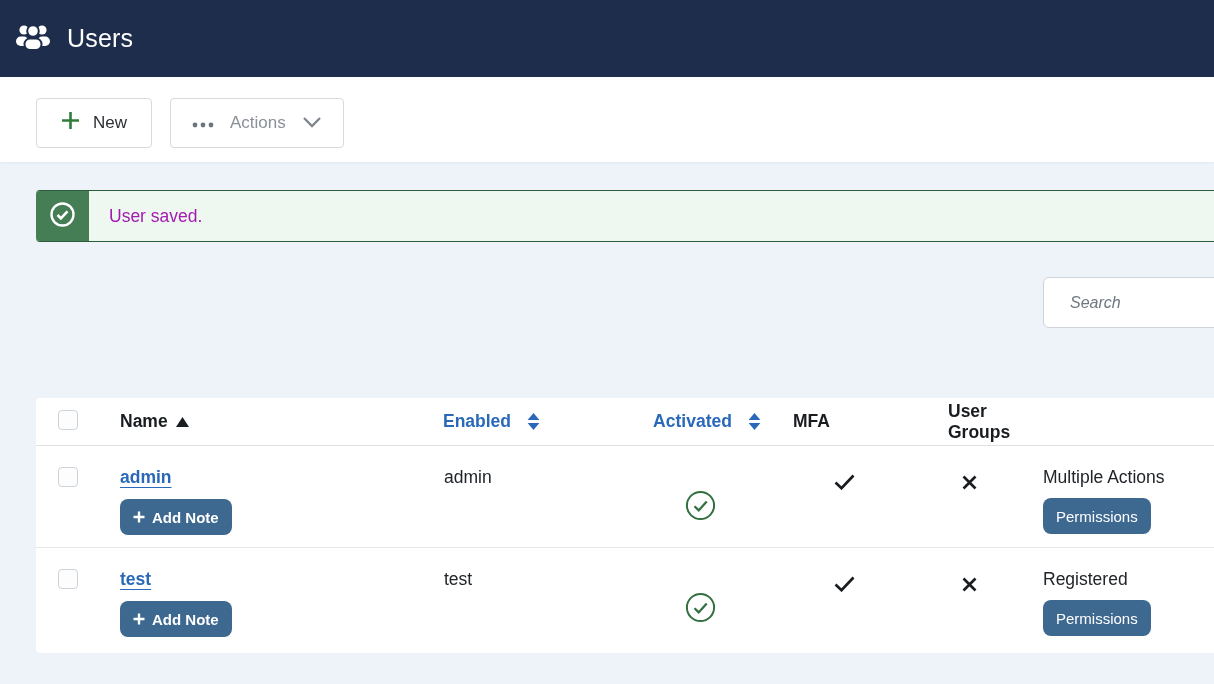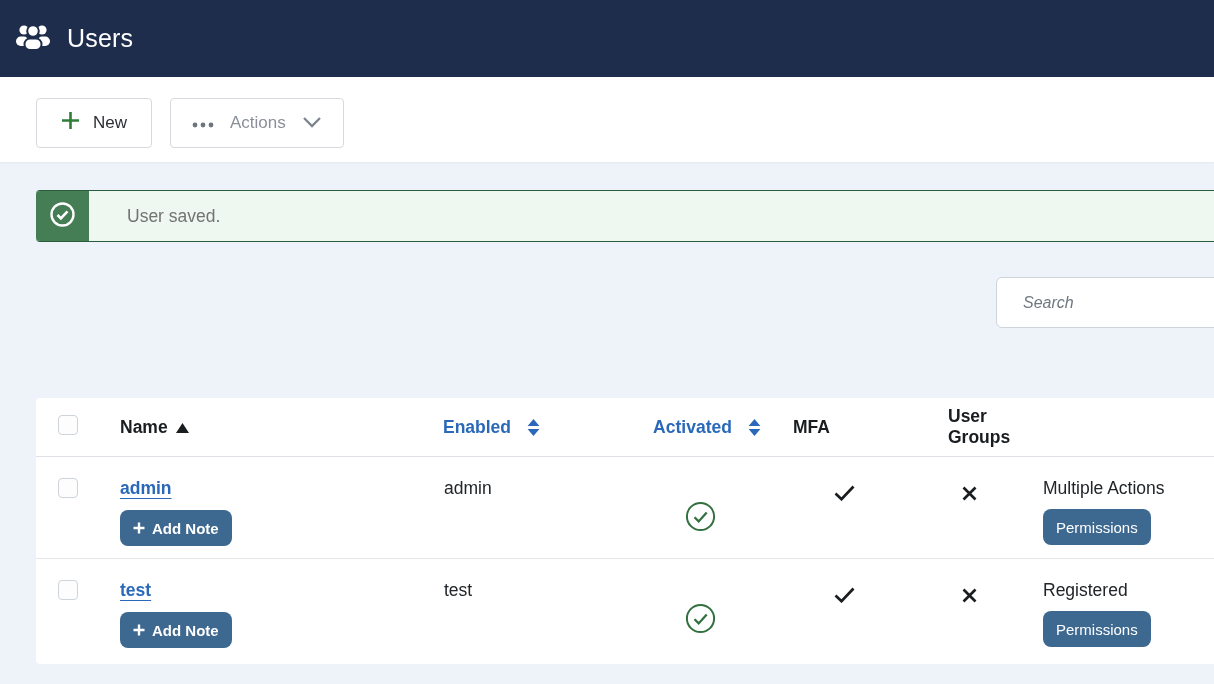--- a/index.html
+++ b/index.html
@@ -36,42 +36,42 @@
   .alert {
     margin:28px 0 0 36px; height:52px; display:flex; overflow:hidden;
     background:#eef7f0; border-top:1px solid #2a5c3e; border-bottom:1px solid #2a5c3e;
     border-radius:4px 0 0 4px;
   }
   .alert-iconbox {
     width:53px; flex:0 0 53px; background:#457d54; margin:-1px 0;
     display:flex; align-items:center; justify-content:center;
     border-radius:4px 0 0 4px;
   }
-  .alert-msg { align-self:center; padding-left:38px; color:#737373; font-size:17.5px; }
-
-  
-  .search-wrap { height:86px; }
+  .alert-msg { align-self:center; padding-left:20px; color:#a21caf; font-size:17.5px; }
+
+  
+  .search-wrap { height:86px;margin-left:47px; }
   .search-input {
     margin:35px 0 0 996px; width:240px; height:51px;
     border:1px solid #ced4da; border-radius:6px; background:#fff;
     padding:0 14px 0 26px; font-size:16px; color:#444;
     font-family:"Liberation Sans", sans-serif;
   }
   .search-input::placeholder { font-style:italic; color:#6f7780; }
 
   
   .card {
     margin:70px 0 0 36px; width:calc(100% - 36px); background:#ffffff;
     border-radius:4px 0 0 4px; padding-bottom:3px;
   }
   .grid-row {
     display:grid;
     grid-template-columns:84px 324px 209px 137px 158px 95px 1fr;
   }
-  .head-row { height:59px; align-items:center; border-bottom:1px solid #dee2e6; }
+  .head-row { height:48px; align-items:center; border-bottom:1px solid #dee2e6; }
   .data-row { height:102px; padding-top:21px; }
   .data-row.bordered { border-bottom:1px solid #e4e7ea; }
 
   .cb-cell { padding-left:22px; }
   input[type="checkbox"] {
     appearance:none; width:20px; height:20px; background:#fdfdfe;
     border:1px solid #ced4da; border-radius:4px; cursor:pointer;
   }
 
   .th { font-size:17.5px; font-weight:bold; color:#1a1d20; display:flex; align-items:center; gap:8px; }

